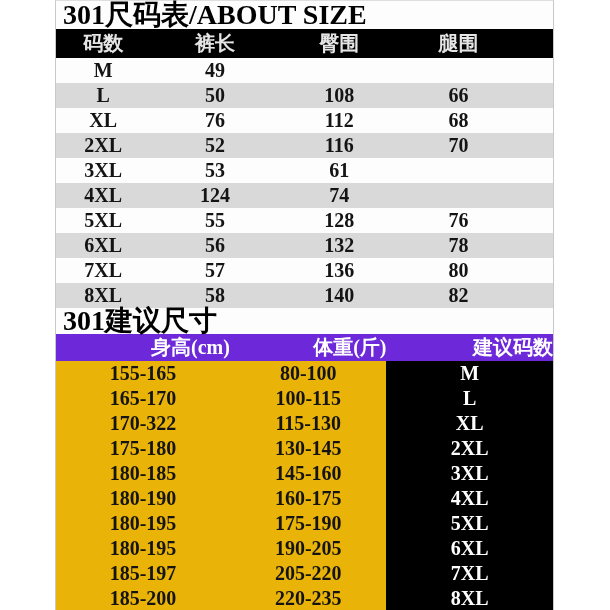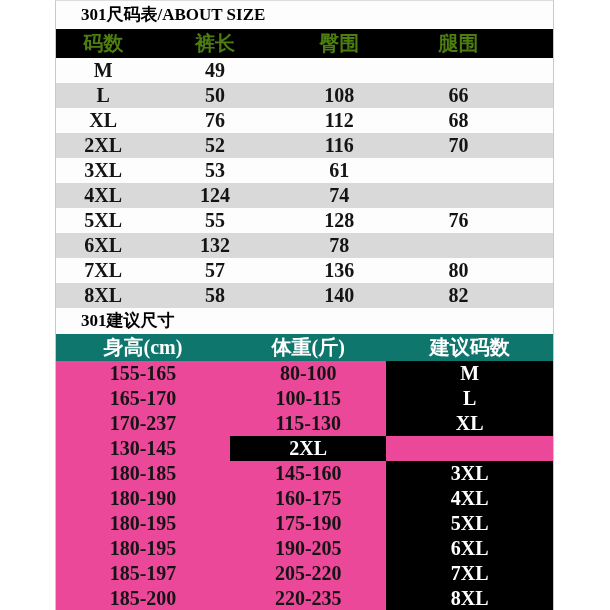--- a/index.html
+++ b/index.html
@@ -19,67 +19,66 @@
   .content {
     margin-left: 55px;
     width: 499px;
     height: 610px;
     border-left: 1px solid #c9c9c9;
     border-right: 1px solid #c9c9c9;
     border-top: 1px solid #dedede;
     background: #fdfdfd;
   }
   .section-title {
-    font-size: 17px;
+    font-size: 28px;
     color: #000000;
     padding-left: 7px;
     white-space: nowrap;
-    margin-left: 18px;
   }
   .title-1 { height: 28px; line-height: 28px; }
   .title-2 { height: 26px; line-height: 26px; }
 
   
   .t1-header {
     display: grid;
     grid-template-columns: 19% 26% 24% 24% 7%;
     background: #000000;
-    color: #4d7c0f;
+    color: #e5e5e5;
     height: 29px; line-height: 29px;
     font-size: 20px;
     text-align: center;
   }
   .t1-row {
     display: grid;
     grid-template-columns: 19% 26% 24% 24% 7%;
     height: 25px; line-height: 25px;
     font-size: 20px;
     text-align: center;
     background: #fdfdfd;
     color: #141414;
   }
   .t1-row.alt { background: #d9d9d9; }
 
   
   .t2-header {
     display: grid;
     grid-template-columns: 35% 31.5% 33.5%;
-    background: #0f766e;
+    background: #6d28d9;
     color: #ffffff;
     height: 27px; line-height: 27px;
     font-size: 20px;
-    text-align: center;
+    text-align: right;
   }
   .t2-row {
     display: grid;
     grid-template-columns: 35% 31.5% 33.5%;
     height: 25px; line-height: 25px;
     font-size: 20px;
     text-align: center;
-    background: #ec4899;
+    background: #eab308;
     color: #141414;
   }
   .t2-row .size-cell {
     background: #000000;
     color: #ffffff;
   }
   .cell { overflow: hidden; white-space: nowrap; }
 </style>
 </head>
 <body>
@@ -137,20 +136,21 @@
     </div>
     <div class="t1-row">
       <div class="cell">5XL</div>
       <div class="cell">55</div>
       <div class="cell">128</div>
       <div class="cell">76</div>
       <div class="cell"></div>
     </div>
     <div class="t1-row alt">
       <div class="cell">6XL</div>
+      <div class="cell">56</div>
       <div class="cell">132</div>
       <div class="cell">78</div>
       <div class="cell"></div>
     </div>
     <div class="t1-row">
       <div class="cell">7XL</div>
       <div class="cell">57</div>
       <div class="cell">136</div>
       <div class="cell">80</div>
       <div class="cell"></div>
@@ -175,25 +175,26 @@
       <div class="cell">155-165</div>
       <div class="cell">80-100</div>
       <div class="cell size-cell">M</div>
     </div>
     <div class="t2-row">
       <div class="cell">165-170</div>
       <div class="cell">100-115</div>
       <div class="cell size-cell">L</div>
     </div>
     <div class="t2-row">
-      <div class="cell">170-237</div>
+      <div class="cell">170-322</div>
       <div class="cell">115-130</div>
       <div class="cell size-cell">XL</div>
     </div>
     <div class="t2-row">
+      <div class="cell">175-180</div>
       <div class="cell">130-145</div>
       <div class="cell size-cell">2XL</div>
     </div>
     <div class="t2-row">
       <div class="cell">180-185</div>
       <div class="cell">145-160</div>
       <div class="cell size-cell">3XL</div>
     </div>
     <div class="t2-row">
       <div class="cell">180-190</div>

